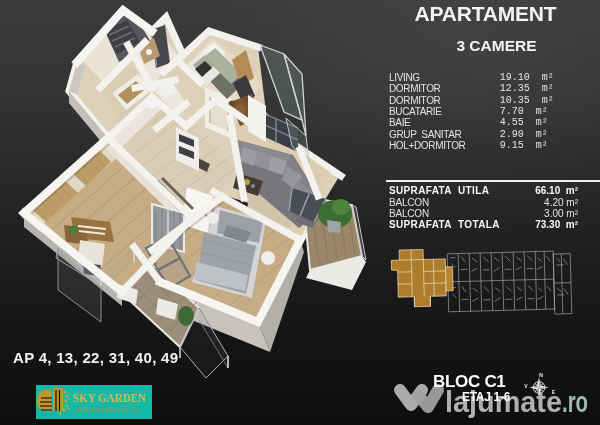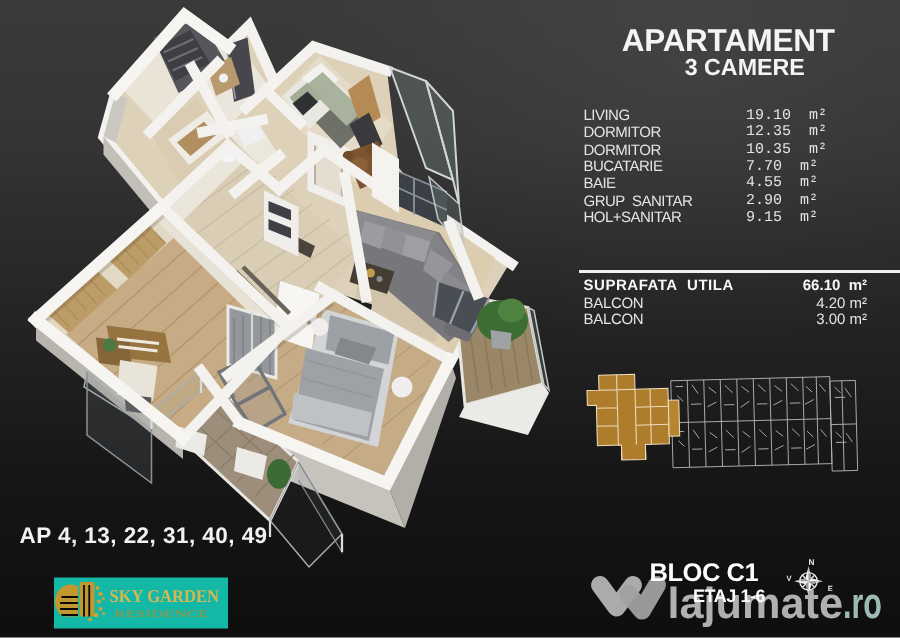--- a/index.html
+++ b/index.html
@@ -1,21 +1,21 @@
 <!DOCTYPE html>
 <html><head>
 <meta charset="utf-8">
 <style>
   html,body{margin:0;padding:0;}
   body{width:600px;height:425px;overflow:hidden;position:relative;
     font-family:"Liberation Sans",sans-serif;
     background:radial-gradient(ellipse 420px 300px at 76% 10%, rgba(255,255,255,0.05), rgba(255,255,255,0) 65%),linear-gradient(180deg,#3a3a3a 0%,#343434 22%,#252525 48%,#161616 75%,#0e0e0e 100%);}
   .abs{position:absolute;}
   
-  #title{left:371px;top:17px;width:229px;text-align:center;color:#f4f4f4;
+  #title{left:371px;top:3px;width:229px;text-align:center;color:#f4f4f4;
     font-weight:bold;font-size:21px;line-height:21px;letter-spacing:-0.2px;}
   #subtitle{left:382px;top:38px;width:229px;text-align:center;color:#f4f4f4;
     font-weight:bold;font-size:15.5px;line-height:15.5px;letter-spacing:0px;}
   table{border-collapse:collapse;}
   #rooms{left:389px;top:72px;width:189px;color:#e4e4e4;font-size:10px;letter-spacing:-0.35px;}
   #rooms td{padding:0;height:11.33px;white-space:nowrap;}
   #rooms td.v{text-align:left;letter-spacing:0;font-family:Liberation Mono, monospace;}
   #sep{left:386px;top:180px;width:214px;height:2px;background:#f0f0f0;}
   #totals{left:389px;top:185px;width:189px;color:#e4e4e4;font-size:10px;letter-spacing:-0.2px;}
   #totals td{padding:0;height:11.4px;white-space:nowrap;}
@@ -298,39 +298,43 @@
       </tr>
   <tr>
         <td>BAIE</td>
         <td class="v">4.55&nbsp;&nbsp;m²</td>
       </tr>
   <tr>
         <td>GRUP&nbsp;&nbsp;SANITAR</td>
         <td class="v">2.90&nbsp;&nbsp;m²</td>
       </tr>
   <tr>
-        <td>HOL+SANITAR</td>
+        <td>HOL+DORMITOR</td>
         <td class="v">9.15&nbsp;&nbsp;m²</td>
       </tr>
 </tbody>
   </table>
 <div id="sep" class="abs"></div>
 <table id="totals" class="abs">
   <tbody>
       <tr class="b">
         <td class="b">SUPRAFATA&nbsp;&nbsp;UTILA</td>
         <td class="v b">66.10&nbsp;&nbsp;m²</td>
       </tr>
   <tr>
         <td>BALCON</td>
         <td class="v">4.20&nbsp;m²</td>
       </tr>
   <tr>
         <td>BALCON</td>
         <td class="v">3.00&nbsp;m²</td>
+      </tr>
+  <tr class="b">
+        <td class="b">SUPRAFATA&nbsp;&nbsp;TOTALA</td>
+        <td class="v b">73.30&nbsp;&nbsp;m²</td>
       </tr>
 </tbody>
   </table>
 <div id="ap" class="abs">AP 4, 13, 22, 31, 40, 49</div>
 <div id="bloc" class="abs">BLOC C1</div>
 <div id="etaj" class="abs">ETAJ 1-6</div>
 <div id="logobox" class="abs">
   <svg width="116" height="34" viewBox="0 0 116 34">
     <g fill="#c0982e">
       <path d="M6,26 a10,11 0 0 1 10,-20 l0,20 Z"></path>

